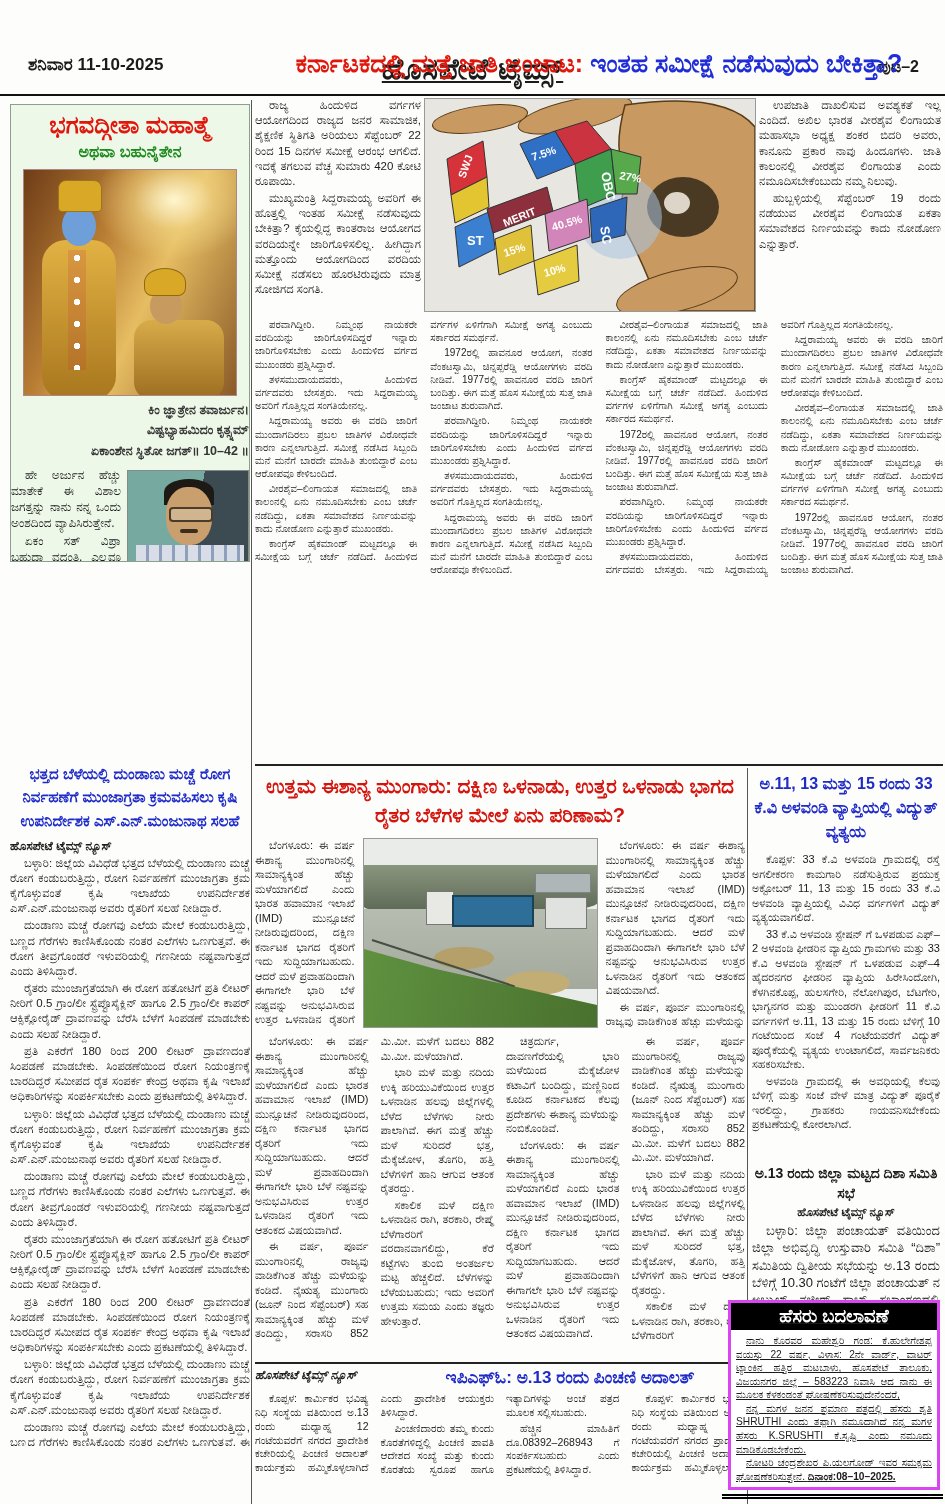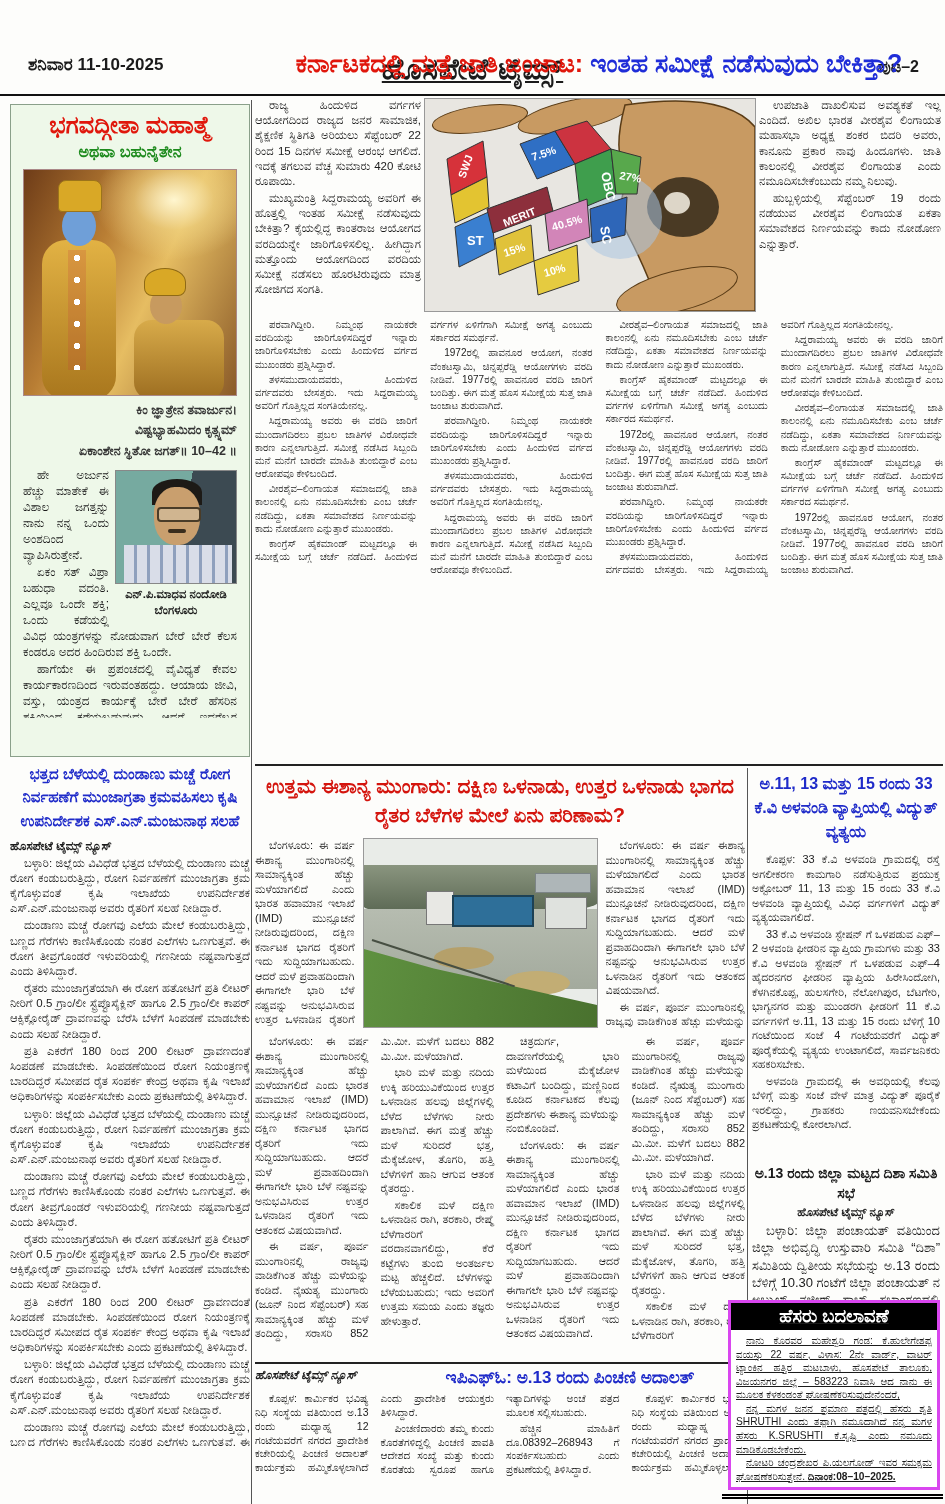--- a/index.html
+++ b/index.html
@@ -12,22 +12,22 @@
   .mast-page{position:absolute;right:26px;top:58px;font-size:16px;font-weight:bold;}
   .head-rule{position:absolute;left:0;top:94px;width:945px;height:2px;background:#111;}
   .vrule-left{position:absolute;left:251px;top:100px;width:1px;height:1404px;background:#555;}
   .vrule-right{position:absolute;left:747px;top:768px;width:1px;height:736px;background:#555;}
   .hrule-mid{position:absolute;left:255px;top:764px;width:688px;height:2px;background:#222;}
 
   .para{margin:0 0 2px 0;text-indent:14px;}
   .jtext{text-align:justify;line-height:1.32;overflow:hidden;}
 
   
-  .gita-box{position:absolute;left:10px;top:104px;width:240px;height:653px;background:#eef8e9;
-            border:1px solid #8aa08a;box-sizing:border-box;padding:6px 12px;overflow:hidden;}
+  .gita-box{position:absolute;left:10px;top:104px;width:240px;height:458px;background:#eef8e9;
+            border:1px solid #8aa08a;box-sizing:border-box;padding:6px 0;overflow:hidden;}
   .gita-title{color:#e0170c;font-weight:bold;font-size:24px;text-align:center;line-height:1.15;}
   .gita-sub{color:#1c8a1c;font-weight:bold;font-size:16px;text-align:center;margin-top:4px;}
   .krishna{position:relative;width:212px;height:225px;margin:8px auto 4px auto;border:1px solid #a88;
            background:linear-gradient(115deg,#6e3c18 0%,#b97e34 35%,#e6bd62 58%,#8a5a28 100%);overflow:hidden;}
   .kr-glow{position:absolute;left:70px;top:-30px;width:160px;height:120px;border-radius:50%;
            background:radial-gradient(closest-side,#fff6cf,#f3d98a88,transparent);}
   .kr-body{position:absolute;left:18px;top:70px;width:74px;height:160px;border-radius:24px;
            background:linear-gradient(#e2b244,#a8761d);}
   .kr-face{position:absolute;left:38px;top:36px;width:34px;height:40px;border-radius:50%;background:#6f9fd8;}
   .kr-crown{position:absolute;left:34px;top:10px;width:42px;height:30px;border-radius:8px 8px 4px 4px;

